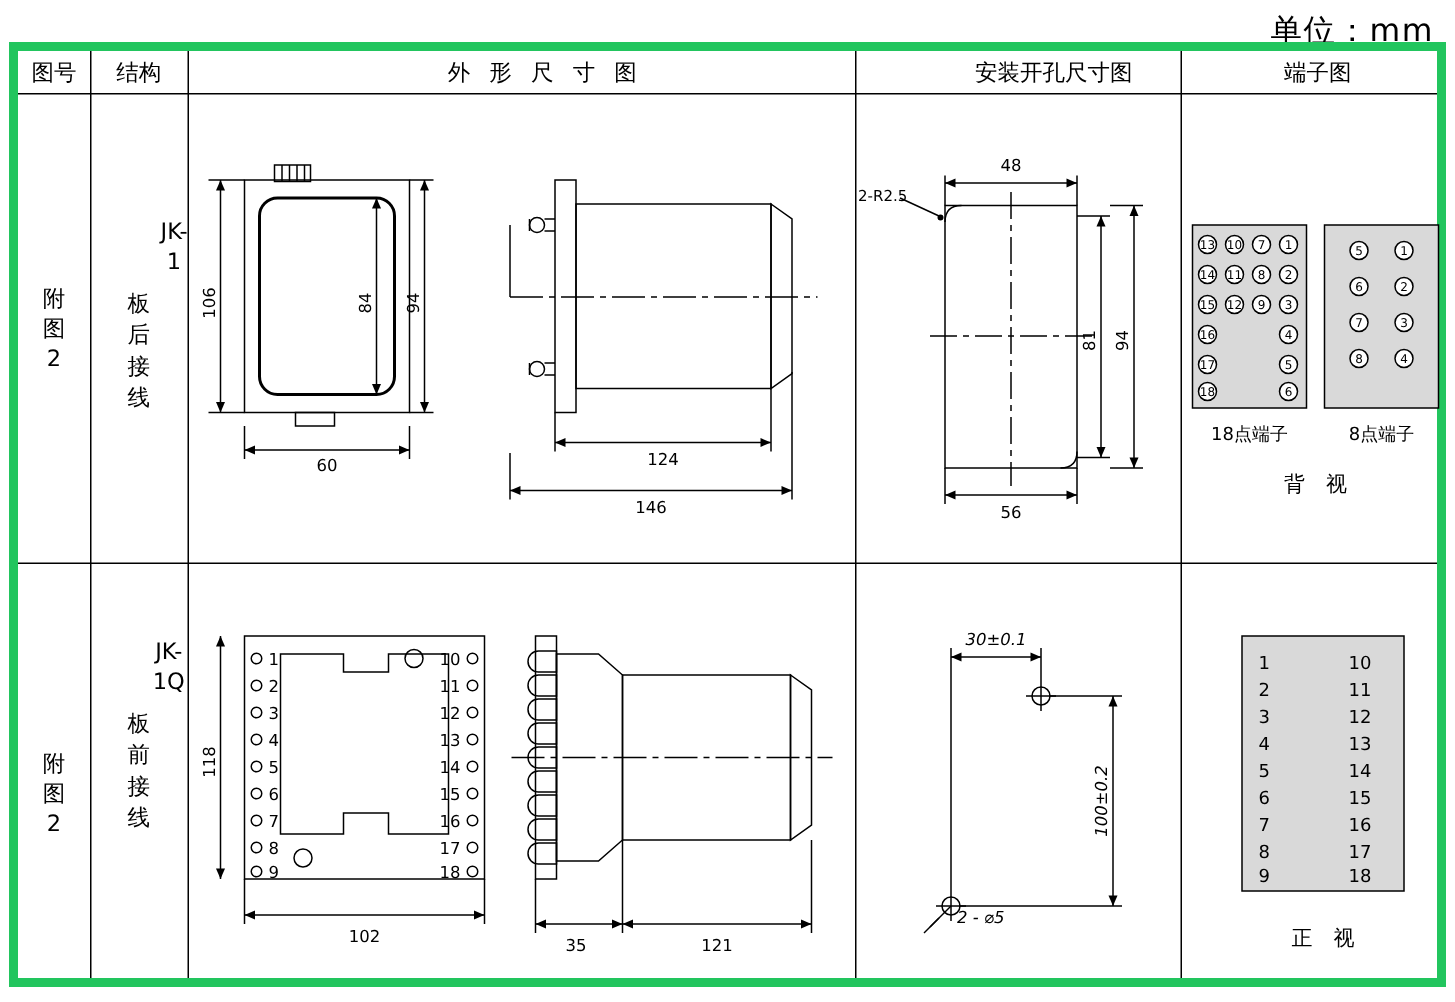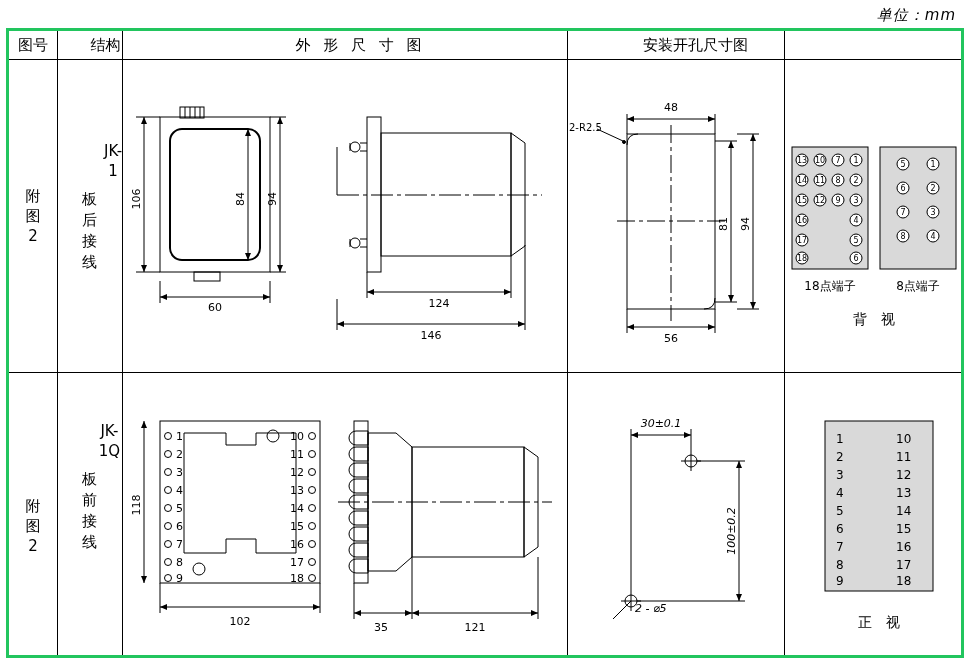--- a/index.html
+++ b/index.html
@@ -12,31 +12,30 @@
     height: 668px;
     font-family: "DejaVu Sans", "Liberation Sans", sans-serif;
     color: #000;
     position: relative;
     overflow: hidden;
   }
   .unit-label {
     position: absolute;
     right: 14px;
     top: 6px;
-    font-size: 15px;
+    font-size: 21px;
     letter-spacing: 1px;
-    font-style: italic;
   }
   .table {
     position: absolute;
     left: 6px;
     top: 28px;
     width: 958px;
     height: 630px;
-    border: 3px solid #22c55e;
+    border: 6px solid #22c55e;
     box-sizing: border-box;
   }
   
   .vline {
     position: absolute;
     top: 0;
     bottom: 0;
     width: 1px;
     background: #000;
   }
@@ -82,23 +81,24 @@
 
   <div class="vline" style="left:48px;"></div>
   <div class="vline" style="left:113px;"></div>
   <div class="vline" style="left:558px;"></div>
   <div class="vline" style="left:775px;"></div>
 
   <div class="hline" style="top:28px;"></div>
   <div class="hline" style="top:341px;"></div>
 
   <div class="hdr" style="left:0;width:48px;">图号</div>
-  <div class="hdr" style="left:48px;width:65px;padding-left:16px;">结构</div>
+  <div class="hdr" style="left:48px;width:65px;">结构</div>
   <div class="hdr sp" style="left:129px;width:445px;">外 形 尺 寸 图</div>
-  <div class="hdr" style="left:578px;width:217px;">安装开孔尺寸图</div>
+  <div class="hdr" style="left:558px;width:217px;padding-left:24px;">安装开孔尺寸图</div>
+  <div class="hdr" style="left:775px;width:183px;">端子图</div>
 
   <div class="cell-label" style="left:0;width:48px;top:155px;">
     <div>附</div>
     <div>图</div>
     <div>2</div>
   </div>
 
   <div class="cell-label" style="left:48px;width:65px;top:110px;">
     <div style="margin-bottom:8px;margin-left:47px;">JK-1</div>
     <div class="vtext">板</div>

